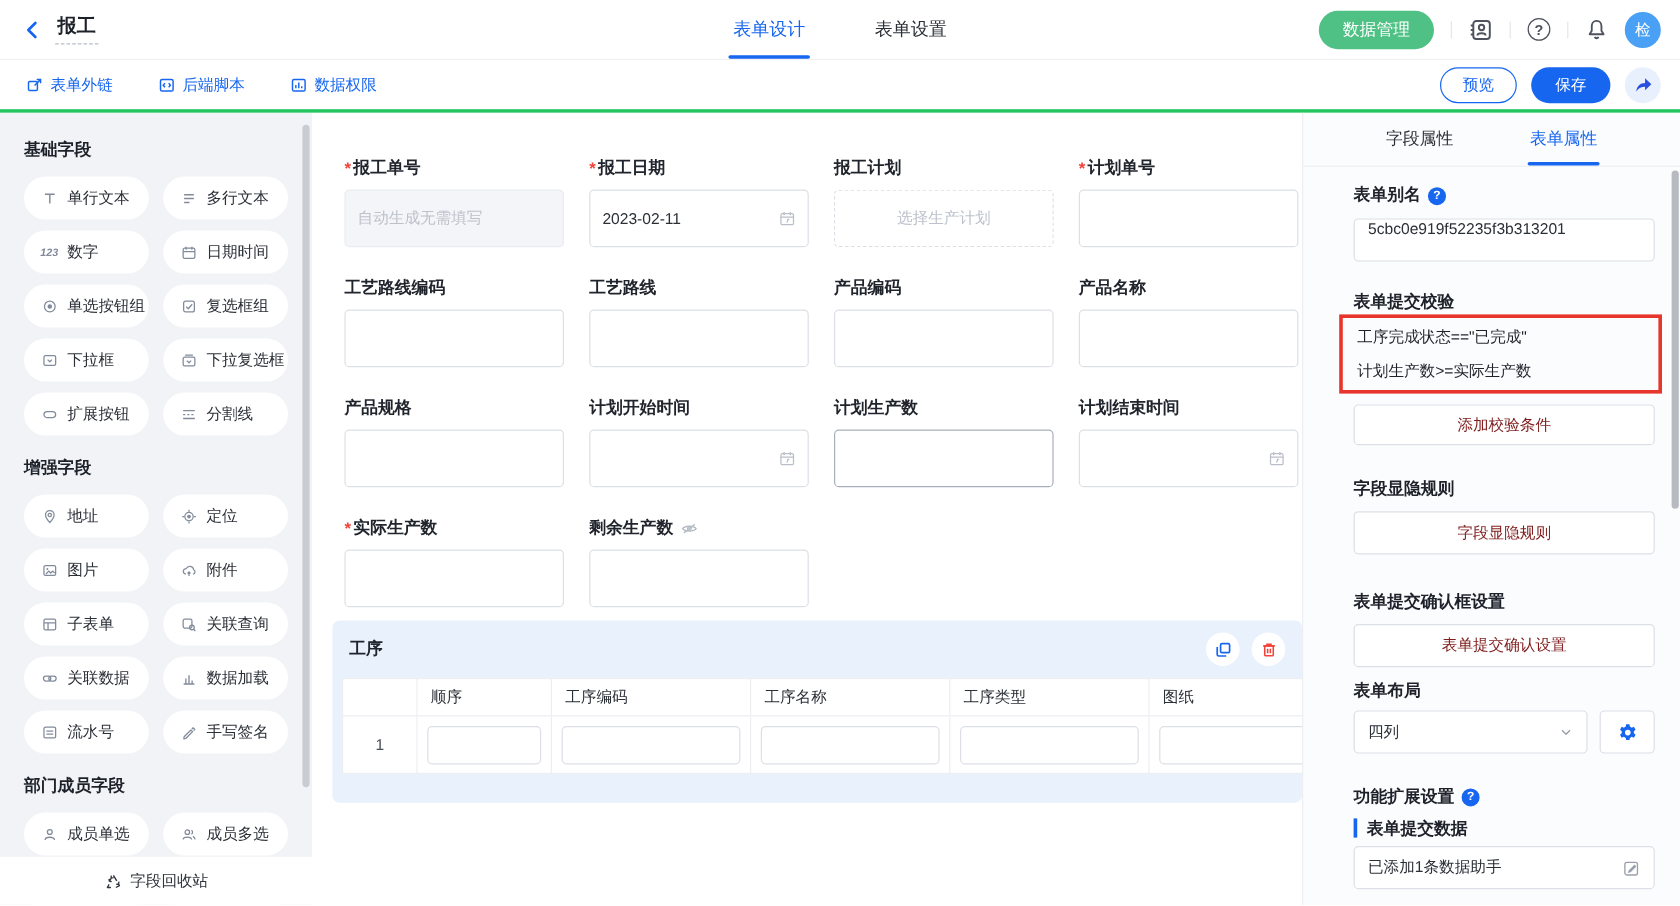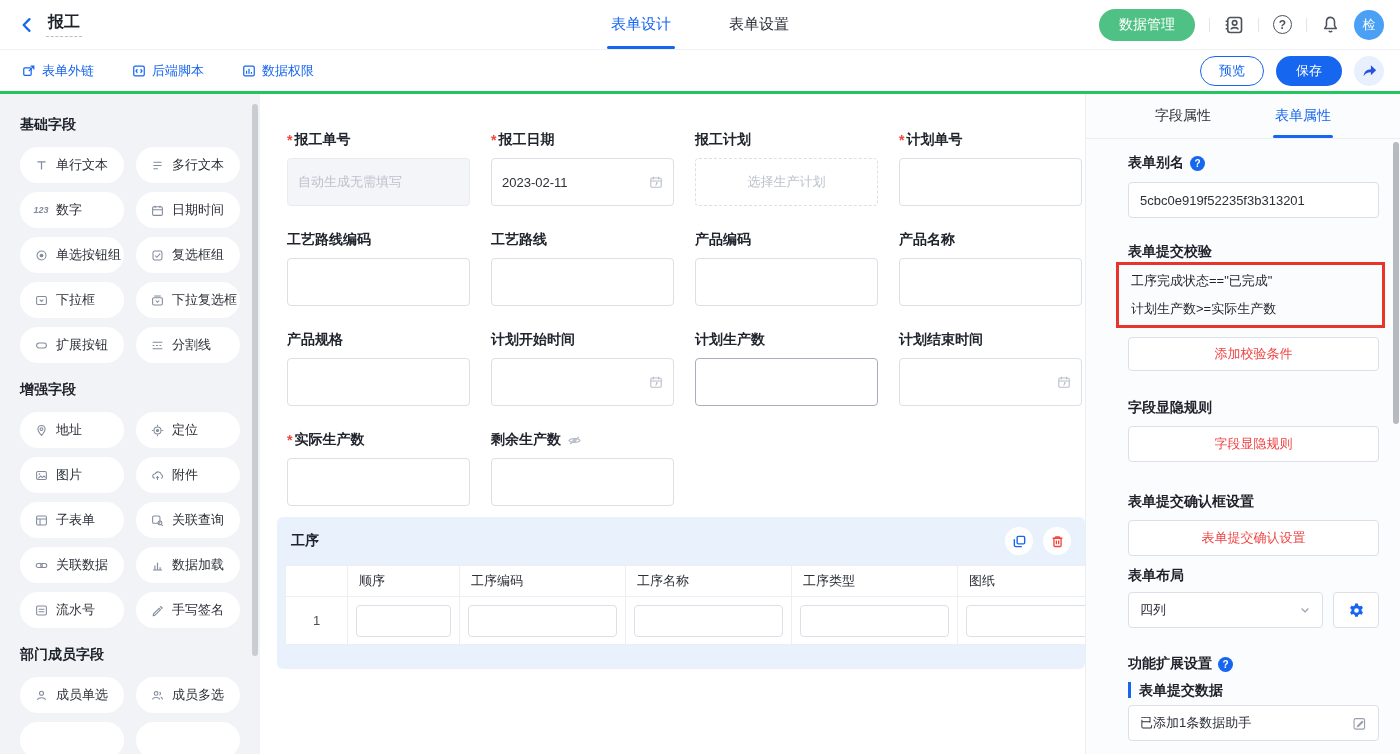--- a/index.html
+++ b/index.html
@@ -89,26 +89,26 @@
   .rtabs { height:45px; display:flex; justify-content:center; gap:64px;
     border-bottom:1px solid #eceef1; }
   .rtab { height:100%; display:flex; align-items:center; font-size:14px; color:#2b2f36; cursor:pointer; position:relative; }
   .rtab.active { color:#1766f0; }
   .rtab.active::after { content:""; position:absolute; left:-2px; right:-2px; bottom:0; height:3px; background:#1766f0; border-radius:2px; }
   .rbody { padding:14px 21px 0 42px; }
   .rtitle { font-size:14px; font-weight:bold; color:#1d2129; height:20px; display:flex; align-items:center; gap:6px; }
   .help-dot { width:15px; height:15px; border-radius:50%; background:#1766f0; color:#fff; font-size:10px;
     font-weight:bold; display:flex; align-items:center; justify-content:center; cursor:pointer; }
   .rinput { height:36px; border:1px solid #dcdfe5; border-radius:4px; background:#fff; display:flex;
-    align-items:center; padding:0 11px; font-size:13px; color:#2b2f36; cursor:text; }
+    align-items:flex-start; padding:0 11px; font-size:13px; color:#2b2f36; cursor:text; }
   .mb9{margin-bottom:9px;} .mb24{margin-bottom:24px;} .mb8{margin-bottom:8px;}
   .redbox { border:3px solid #e8352b; margin:0 0 8px -12px; width:269px; padding:2px 0 2px 12px; }
   .rule-line { height:28px; display:flex; align-items:center; font-size:13px; color:#1f2329; cursor:pointer; }
   .rbtn { height:34px; border:1px solid #dcdfe5; border-radius:4px; background:#fff; display:flex;
-    align-items:center; justify-content:center; font-size:13px; color:#ef4444; cursor:pointer; }
+    align-items:center; justify-content:center; font-size:13px; color:#7f1d1d; cursor:pointer; }
   .mt9{margin-top:9px;} .mb27{margin-bottom:27px;} .mb30{margin-bottom:30px;} .mb10{margin-bottom:10px;} .mb6{margin-bottom:6px;}
   .layout-row { display:flex; gap:10px; margin-bottom:26px; }
   .rselect { flex:1; height:36px; border:1px solid #dcdfe5; border-radius:4px; background:#fff; display:flex;
     align-items:center; padding:0 11px; font-size:13px; color:#2b2f36; cursor:pointer; }
   .rselect .tail-ic{ color:#9aa0ab; }
   .gearbox { width:46px; height:36px; border:1px solid #dcdfe5; border-radius:4px; background:#fff;
     display:flex; align-items:center; justify-content:center; cursor:pointer; color:#1766f0; }
   .sub-head { font-size:14px; font-weight:bold; color:#1d2129; border-left:3px solid #1766f0;
     padding-left:8px; line-height:16px; margin-bottom:7px; }
   .assist-box { height:36px; border:1px solid #dcdfe5; border-radius:4px; background:#fff; display:flex;
@@ -403,20 +403,26 @@
         <span class="pic"></span>
           <span></span>
       </div>
       <div class="pill">
         <span class="pic"></span>
           <span></span>
       </div>
     </div>
 
     <div class="sb-scroll"></div>
+    <div class="recycle">
+      <svg width="15" height="15" viewBox="0 0 16 16" fill="none" stroke="#31353d" stroke-width="1.2" stroke-linejoin="round">
+          <path d="M8 2.6 L11 7.6 M12.6 10.3 L13.4 11.7 L10.2 13.4 M5.8 13.4 H2.6 L4.2 10.6 M4.4 7.9 L6.2 4.9 M6.2 4.9 L5.9 2.8 M6.2 4.9 L8.3 4.6 M12.6 10.3 L10.5 10.6 M12.6 10.3 L12.9 8.2 M4.4 7.9 L6.5 8.2 M4.4 7.9 L4.1 5.8"></path>
+        </svg>
+      <span>字段回收站</span>
+    </div>
   </aside>
 
   <main class="canvas">
     <div class="fgrid">
 
       <div class="fcell">
         <div class="flabel">
             <span class="req">*</span>
             <span>报工单号</span>
           </div>

